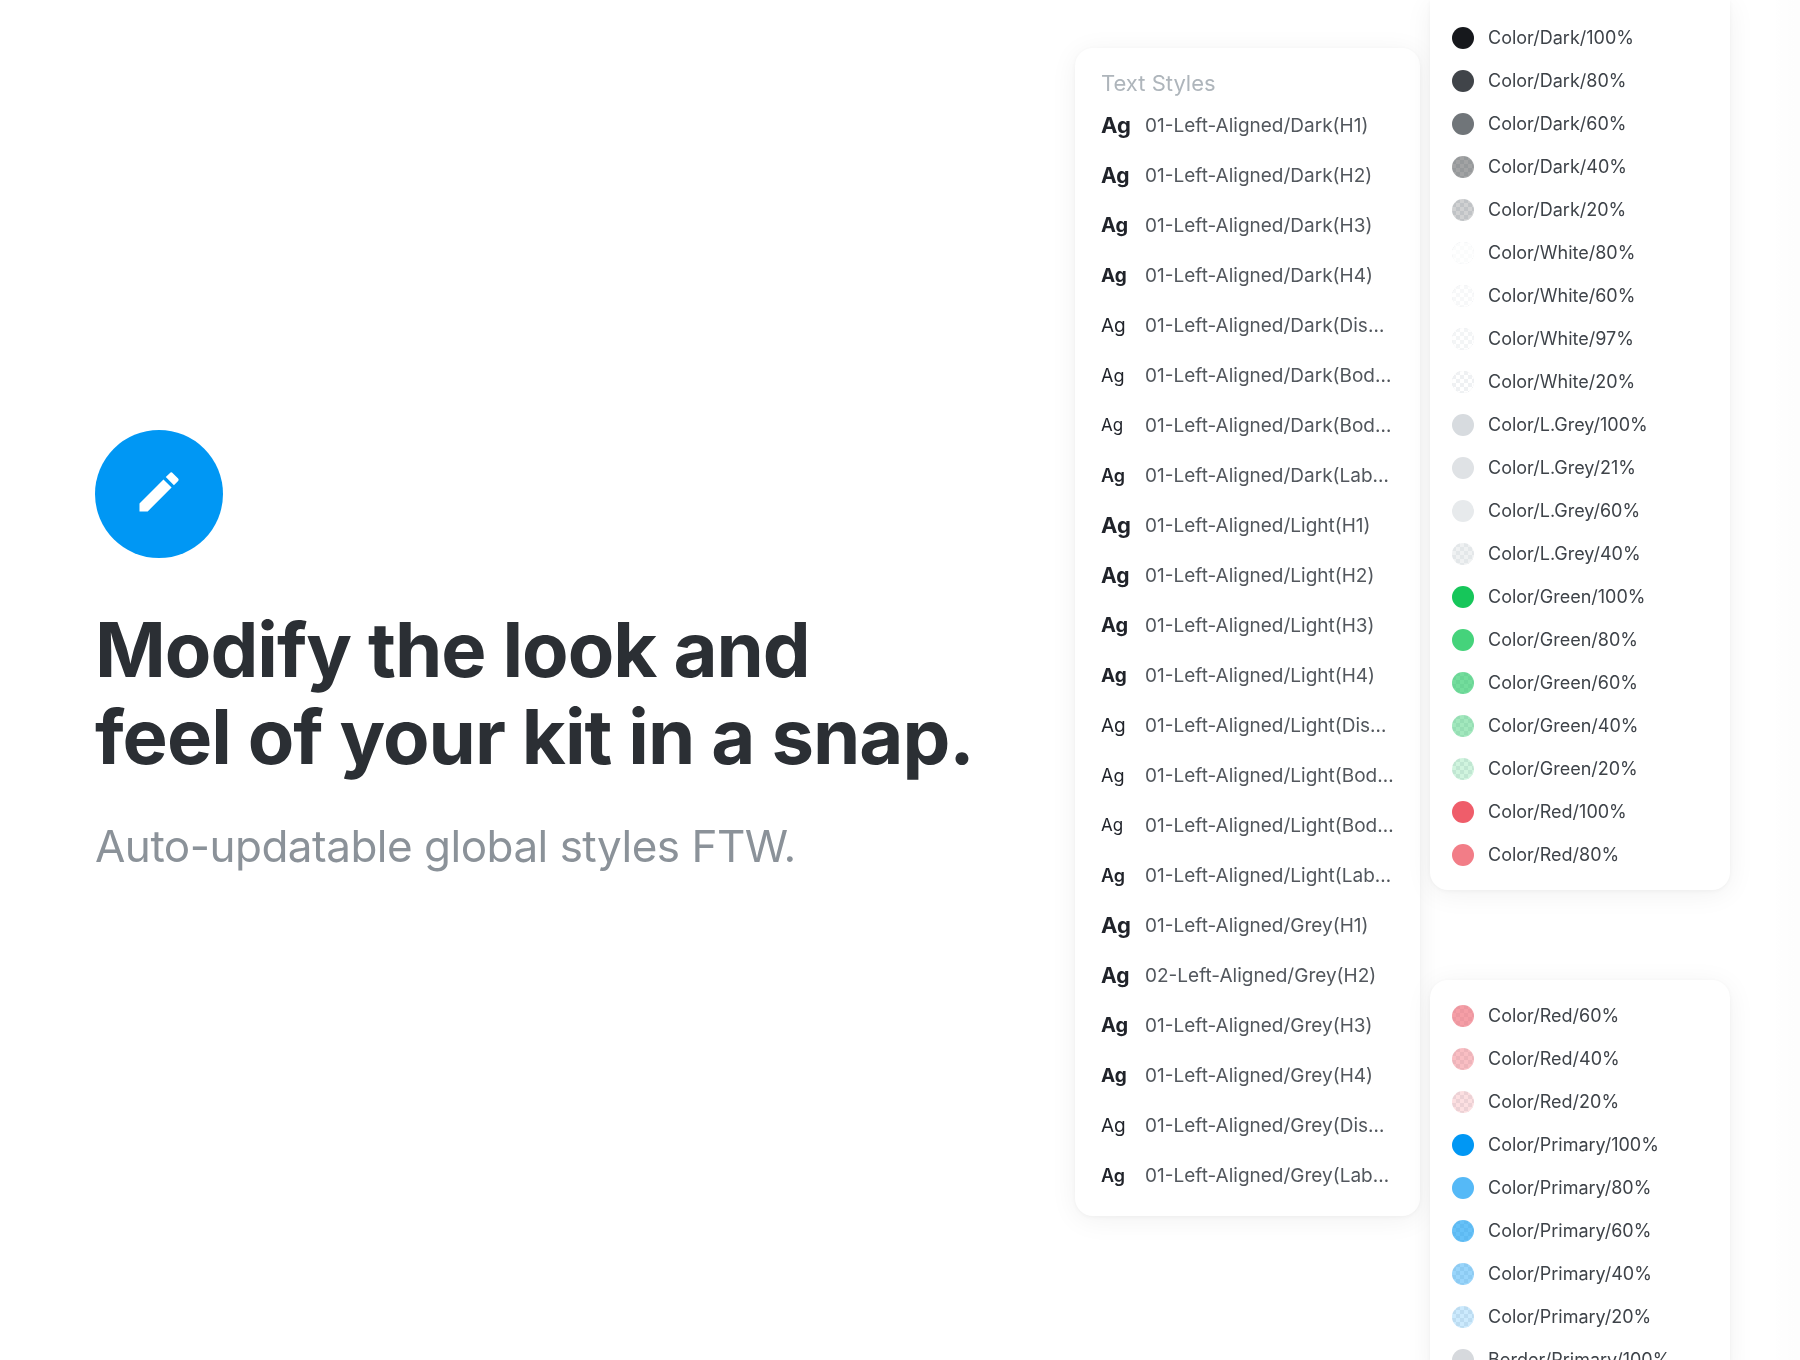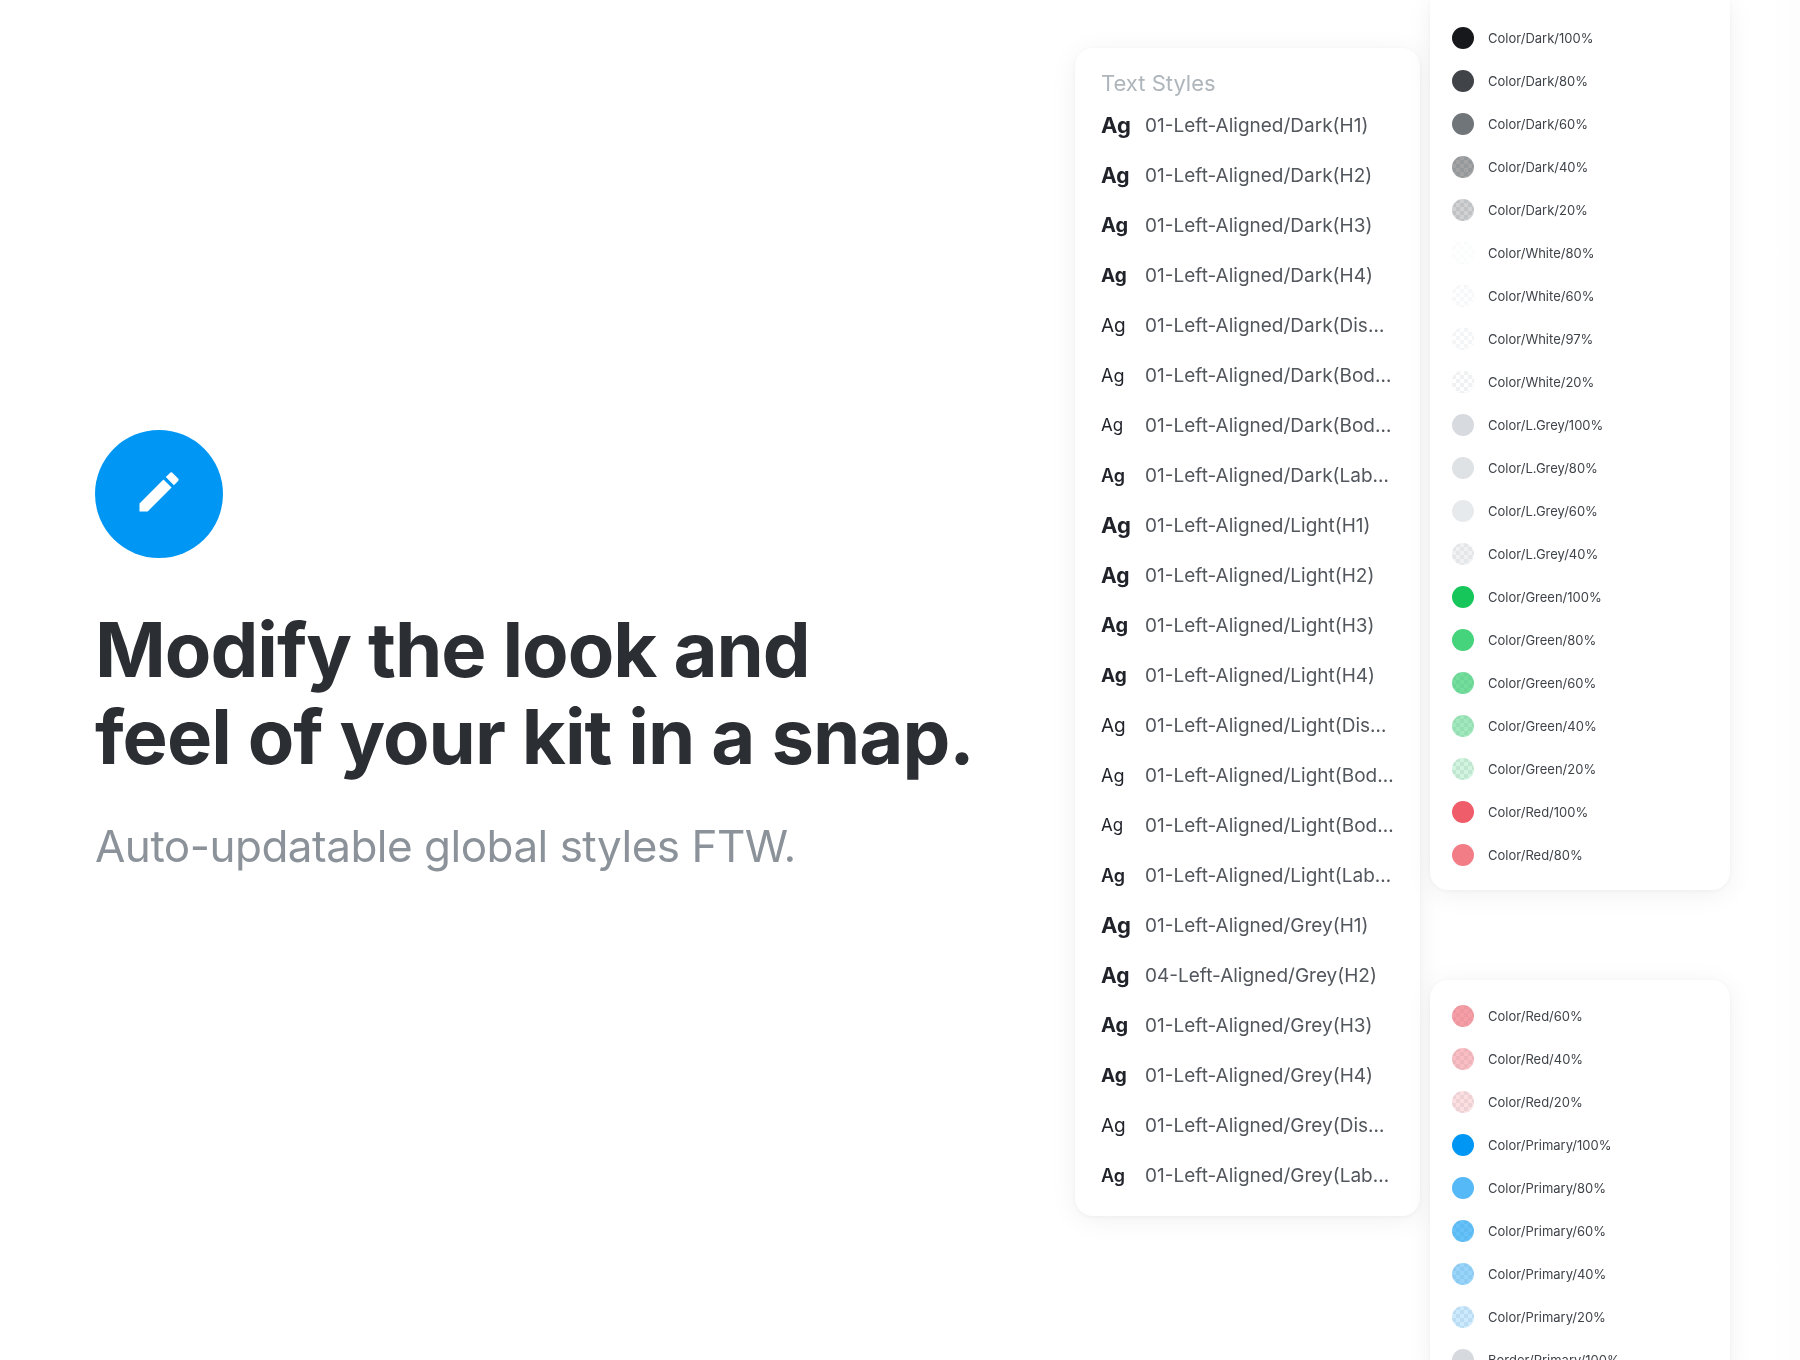--- a/index.html
+++ b/index.html
@@ -120,21 +120,21 @@
     box-shadow: 0 4px 28px rgba(0,0,0,0.06), 0 1px 4px rgba(0,0,0,0.04);
     padding: 14px 0 2px 0;
     overflow: hidden;
   }
   .col-row {
     display: flex;
     align-items: center;
     height: 43px;
     padding: 0 22px;
     gap: 14px;
-    font-size: 13px;
+    font-size: 18px;
     color: #3e4349;
     cursor: default;
   }
   .swatch {
     width: 22px;
     height: 22px;
     border-radius: 50%;
     flex-shrink: 0;
     position: relative;
   }
@@ -263,21 +263,21 @@
         <div class="ts-row">
           <span class="ts-swatch" style="font-weight: 600; font-size: 18px;">Ag</span>
           <span class="ts-name">01-Left-Aligned/Light(Label)</span>
         </div>
         <div class="ts-row">
           <span class="ts-swatch" style="font-weight: 700; font-size: 22px;">Ag</span>
           <span class="ts-name">01-Left-Aligned/Grey(H1)</span>
         </div>
         <div class="ts-row">
           <span class="ts-swatch" style="font-weight: 700; font-size: 21px;">Ag</span>
-          <span class="ts-name">04-Left-Aligned/Grey(H2)</span>
+          <span class="ts-name">02-Left-Aligned/Grey(H2)</span>
         </div>
         <div class="ts-row">
           <span class="ts-swatch" style="font-weight: 700; font-size: 20px;">Ag</span>
           <span class="ts-name">01-Left-Aligned/Grey(H3)</span>
         </div>
         <div class="ts-row">
           <span class="ts-swatch" style="font-weight: 700; font-size: 19px;">Ag</span>
           <span class="ts-name">01-Left-Aligned/Grey(H4)</span>
         </div>
         <div class="ts-row">
@@ -328,21 +328,21 @@
         <div class="col-row">
           <span class="swatch checker outlined" style="--c: rgba(255,255,255,0.20);"></span>
           <span>Color/White/20%</span>
         </div>
         <div class="col-row">
           <span class="swatch solid" style="--c: #d7dbdf;"></span>
           <span>Color/L.Grey/100%</span>
         </div>
         <div class="col-row">
           <span class="swatch solid" style="--c: #dfe2e5;"></span>
-          <span>Color/L.Grey/80%</span>
+          <span>Color/L.Grey/21%</span>
         </div>
         <div class="col-row">
           <span class="swatch solid" style="--c: #e7eaec;"></span>
           <span>Color/L.Grey/60%</span>
         </div>
         <div class="col-row">
           <span class="swatch checker" style="--c: rgba(215,219,223,0.40);"></span>
           <span>Color/L.Grey/40%</span>
         </div>
         <div class="col-row">

